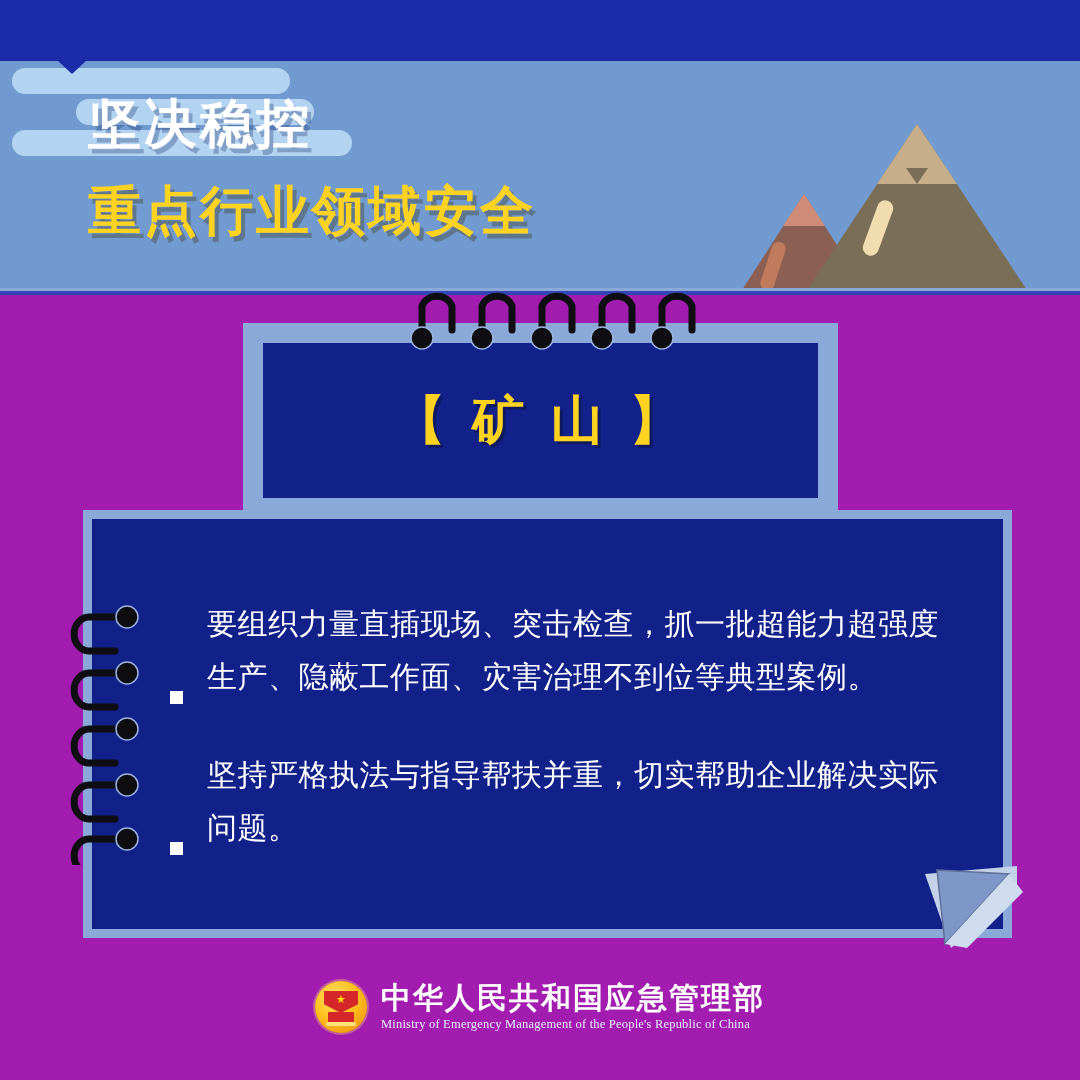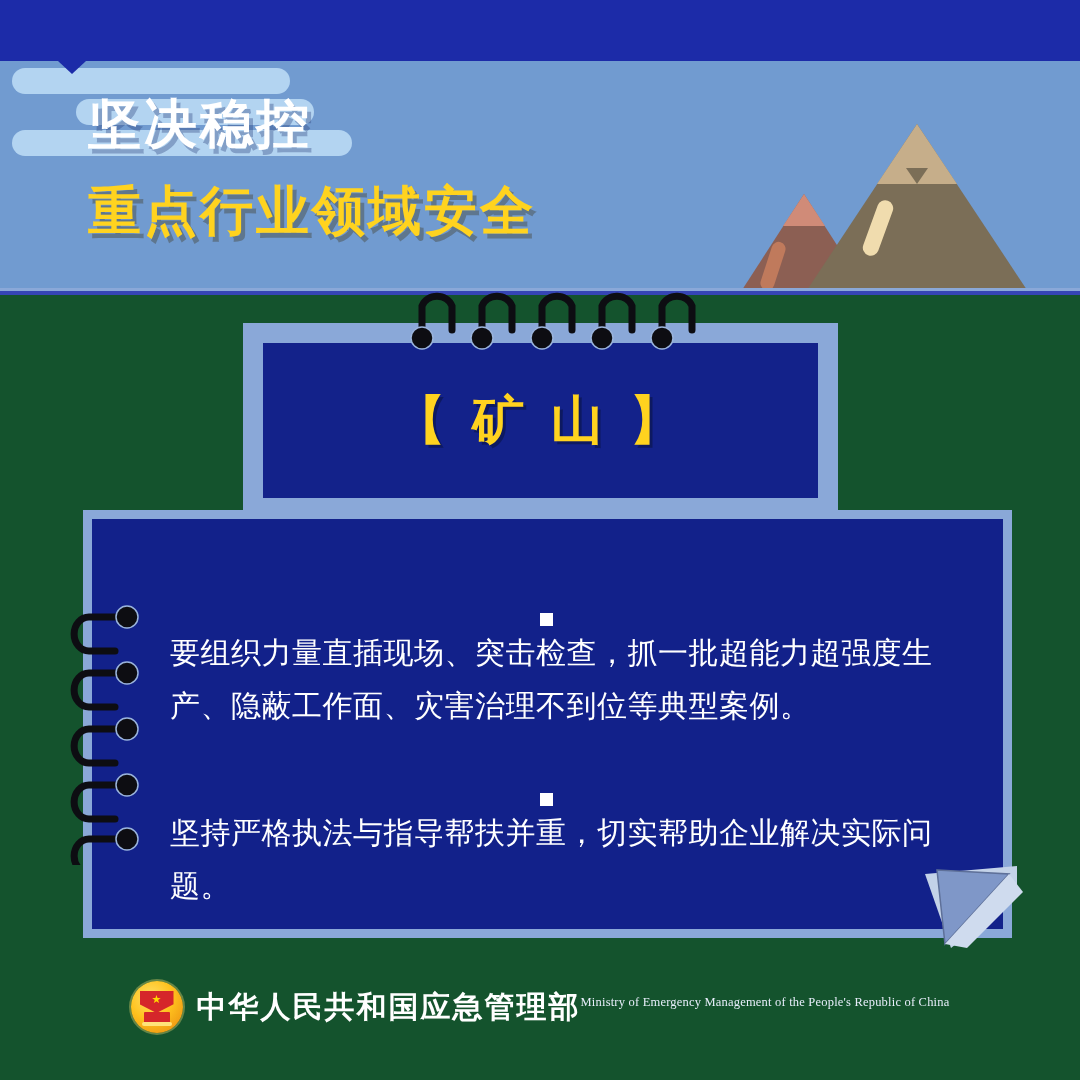--- a/index.html
+++ b/index.html
@@ -5,21 +5,21 @@
   html, body {
     margin: 0;
     padding: 0;
     background: #ffffff;
   }
   #poster {
     position: relative;
     width: 1080px;
     height: 1080px;
     overflow: hidden;
-    background: #14532d;
+    background: #a21caf;
     font-family: "Liberation Sans", "DejaVu Sans", sans-serif;
   }
 
   
   .top-band {
     position: absolute;
     left: 0; top: 0;
     width: 1080px; height: 61px;
     background: #1c2ba8;
     z-index: 6;
@@ -166,23 +166,22 @@
   .body-card-inner {
     width: 100%; height: 100%;
     background: #12218a;
     box-sizing: border-box;
     padding: 78px 56px 0 78px;
     position: relative;
     overflow: hidden;
   }
   .bullet-row {
     display: flex;
-    align-items: center;
+    align-items: flex-end;
     margin-bottom: 44px;
-    flex-direction: column;
   }
   .bullet-mark {
     width: 13px; height: 13px;
     background: #ffffff;
     flex: 0 0 auto;
     margin-top: 16px;
     margin-right: 24px;
   }
   .bullet-text {
     color: #ffffff;
@@ -254,21 +253,21 @@
     background: #d5262a;
     border-radius: 1px;
   }
   .emblem .gearline {
     position: absolute;
     left: 11px; top: 41px;
     width: 30px; height: 4px;
     background: #ffe37a;
     border-radius: 2px;
   }
-  .footer-text { display: flex; flex-direction: row; }
+  .footer-text { display: flex; flex-direction: column; }
   .footer-cn {
     color: #ffffff;
     font-size: 30px;
     font-weight: bold;
     letter-spacing: 2px;
     line-height: 1.05;
   }
   .footer-en {
     color: #e8eefb;
     font-family: "Liberation Serif", "DejaVu Serif", serif;

